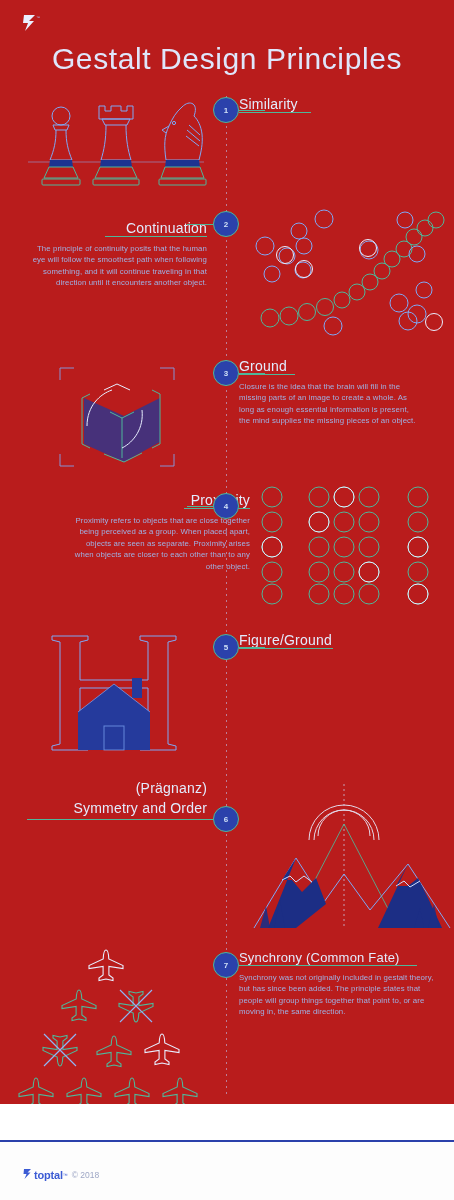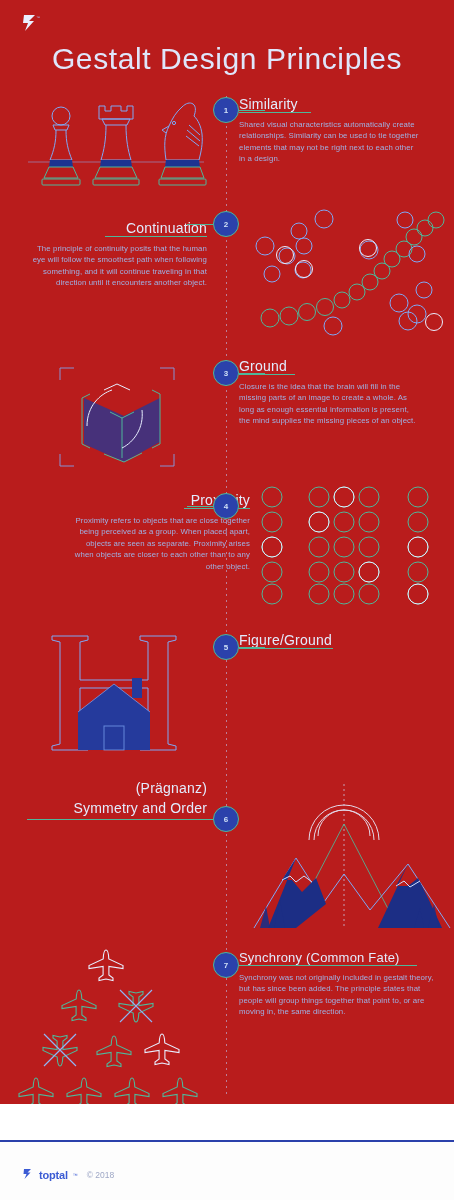--- a/index.html
+++ b/index.html
@@ -54,21 +54,21 @@
   .left-side  { left:27px; text-align:right; width:180px; }
   .art { position:absolute; }
   
   .hrule { height:1px; background:#4fb79a; margin-top:2px; }
 
   
   .footer {
     position:absolute; left:0; top:1140px; width:454px; height:60px;
     background:#fdfdfd; border-top:2px solid #2b41ab;
   }
-  .footer-inner { position:absolute; left:22px; top:26px; display:flex; align-items:center; gap:5px; }
+  .footer-inner { position:absolute; left:22px; top:26px; display:flex; align-items:center; }
   .toptal-word { font-size:11px; color:#3b5bd4; font-weight:600; letter-spacing:-.2px; }
   .tm { font-size:5px; color:#3b5bd4; vertical-align:super; }
   .copy { font-size:8.5px; color:#9fa8c6; margin-left:4px; }
 
   svg { display:block; overflow:visible; }
   .ln  { fill:none; stroke:#7fa8f5; stroke-width:1; }
   .lnG { fill:none; stroke:#4fb79a; stroke-width:1; }
   .lnW { fill:none; stroke:#e8eeff; stroke-width:1; }
   .solidDark { fill:#253a9c; }
 </style>
@@ -132,21 +132,20 @@
             <path d="M139 75 L174 75 L178 86 L135 86 Z"></path>
             <rect x="133" y="87" width="47" height="6" rx="1"></rect>
           </g>
       </svg>
     </div>
     <div class="badge" style="top:97px;">1</div>
     <div class="connector" style="left:239px; top:110px; width:26px;"></div>
     <div class="txtblock right-side" style="top:96px;">
       <h2>Similarity</h2>
       <div class="hrule" style="width:72px;margin-top:-4px;margin-bottom:6px;"></div>
-      <p>Shared visual characteristics automatically create relationships. Similarity can be used to tie together elements that may not be right next to each other in a design.</p>
     </div>
   </div>
 
   <div class="section">
     <div class="art" style="left:256px; top:208px;">
       <svg width="196" height="125" viewBox="0 0 196 125">
         <g class="lnG">
           <circle cx="14" cy="110" r="9"></circle>
             <circle cx="33" cy="108" r="9"></circle>
             <circle cx="51" cy="104" r="8.5"></circle>

